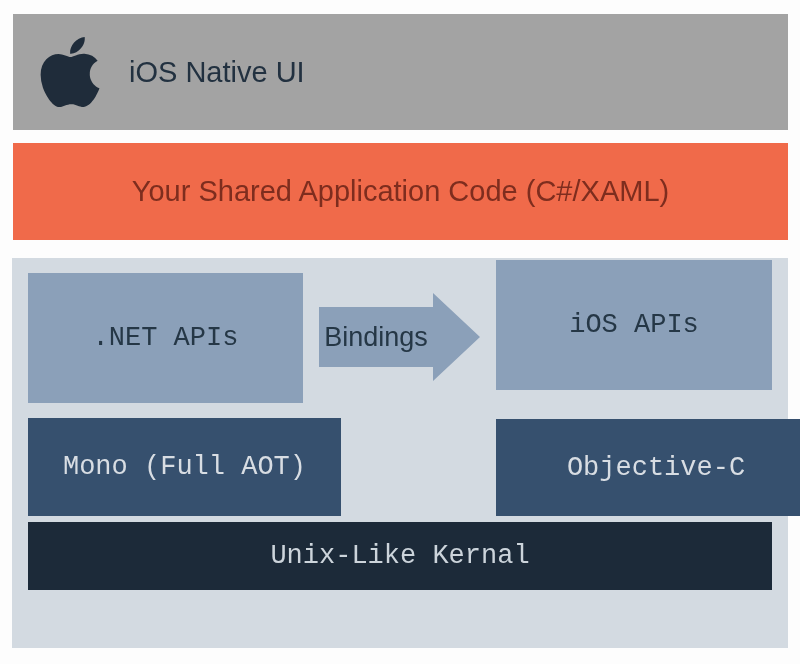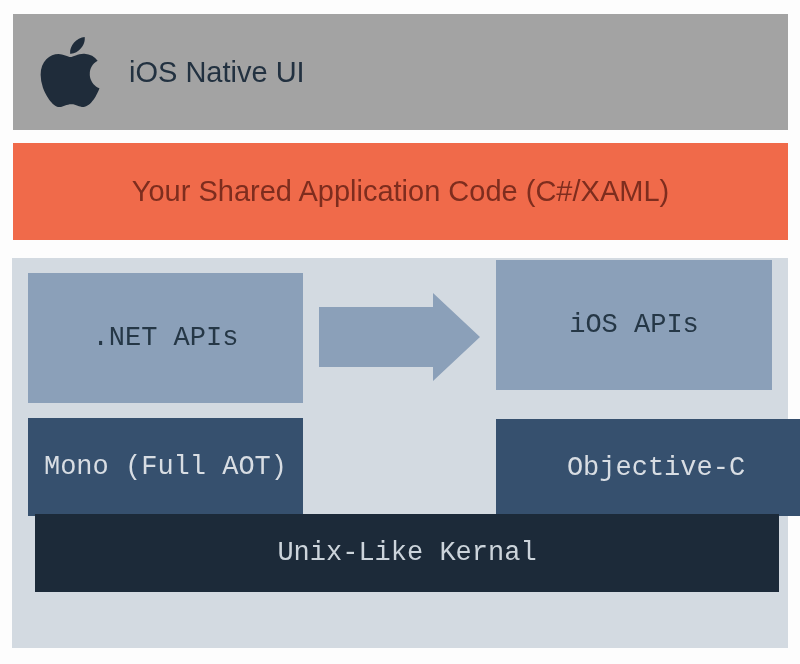--- a/index.html
+++ b/index.html
@@ -67,23 +67,23 @@
   .box-dark {
     background: #36506e;
     color: #d8dde3;
   }
   .box-darkest {
     background: #1c2a39;
     color: #ccd4db;
   }
   .box-dotnet   { left: 16px;  top: 15px;  width: 275px; height: 130px; }
   .box-iosapis  { left: 484px; top: 2px;  width: 276px; height: 130px; }
-  .box-mono     { left: 16px;  top: 160px; width: 275px; height: 98px; }
+  .box-mono     { left: 16px;  top: 160px; width: 313px; height: 98px; }
   .box-objc     { left: 484px; top: 161px; width: 320px; height: 97px; }
-  .box-kernel   { left: 16px;  top: 256px; width: 744px; height: 78px; margin-left: 7px; }
+  .box-kernel   { left: 16px;  top: 264px; width: 744px; height: 68px; }
   
   .arrow-wrap {
     position: absolute;
     left: 307px; top: 35px;
     width: 161px; height: 88px;
   }
   .arrow-wrap svg { display: block; }
   .arrow-label {
     position: absolute;
     left: 0; top: 14px;
@@ -116,20 +116,21 @@
   <div class="bar layer-platform">
 
     <div class="box box-light box-dotnet">
       <span>.NET APIs</span>
     </div>
 
     <div class="arrow-wrap">
       <svg width="161" height="88" viewBox="0 0 161 88">
         <polygon points="0,14 114,14 114,0 161,44 114,88 114,74 0,74" fill="#8ba0b9"></polygon>
       </svg>
+      <div class="arrow-label">Bindings</div>
     </div>
 
     <div class="box box-light box-iosapis">
       <span>iOS APIs</span>
     </div>
 
     <div class="box box-dark box-mono">
       <span>Mono (Full AOT)</span>
     </div>
 

